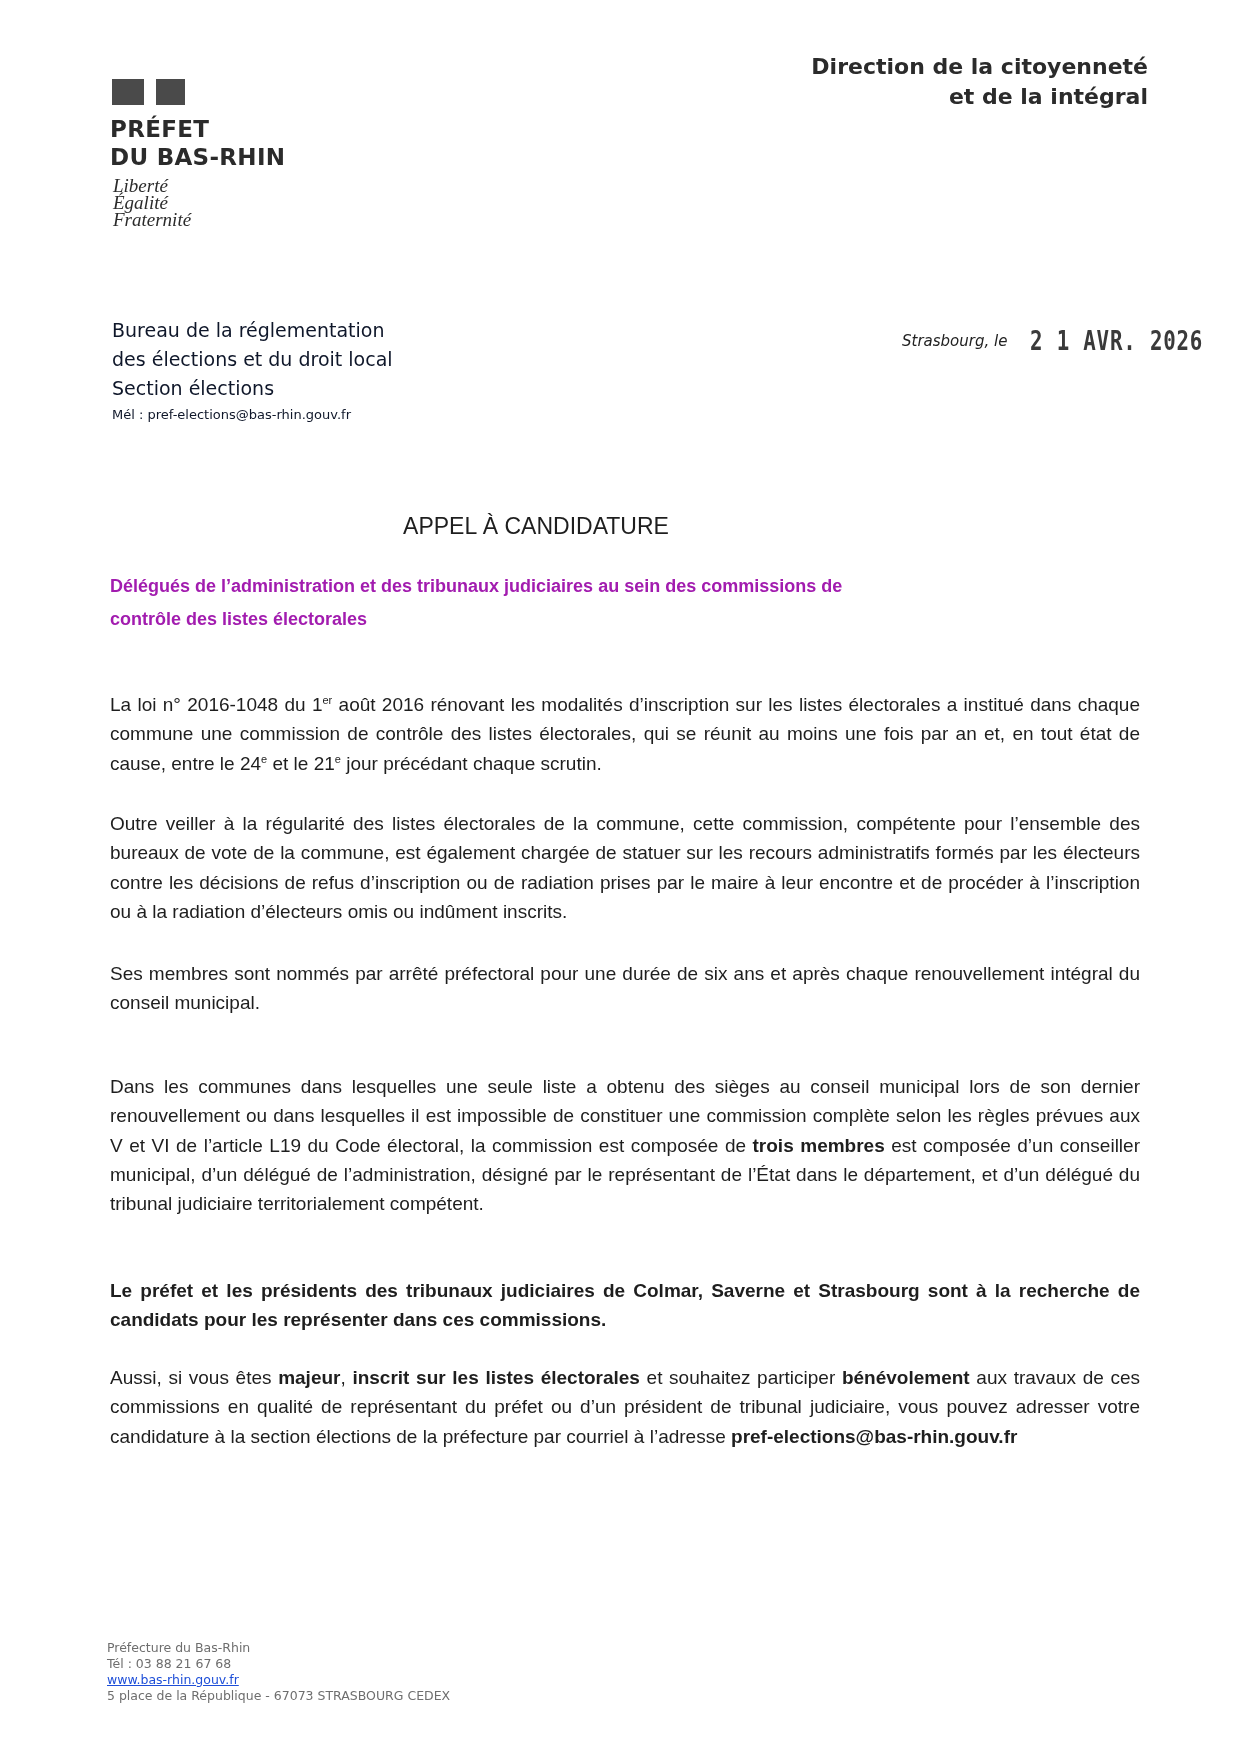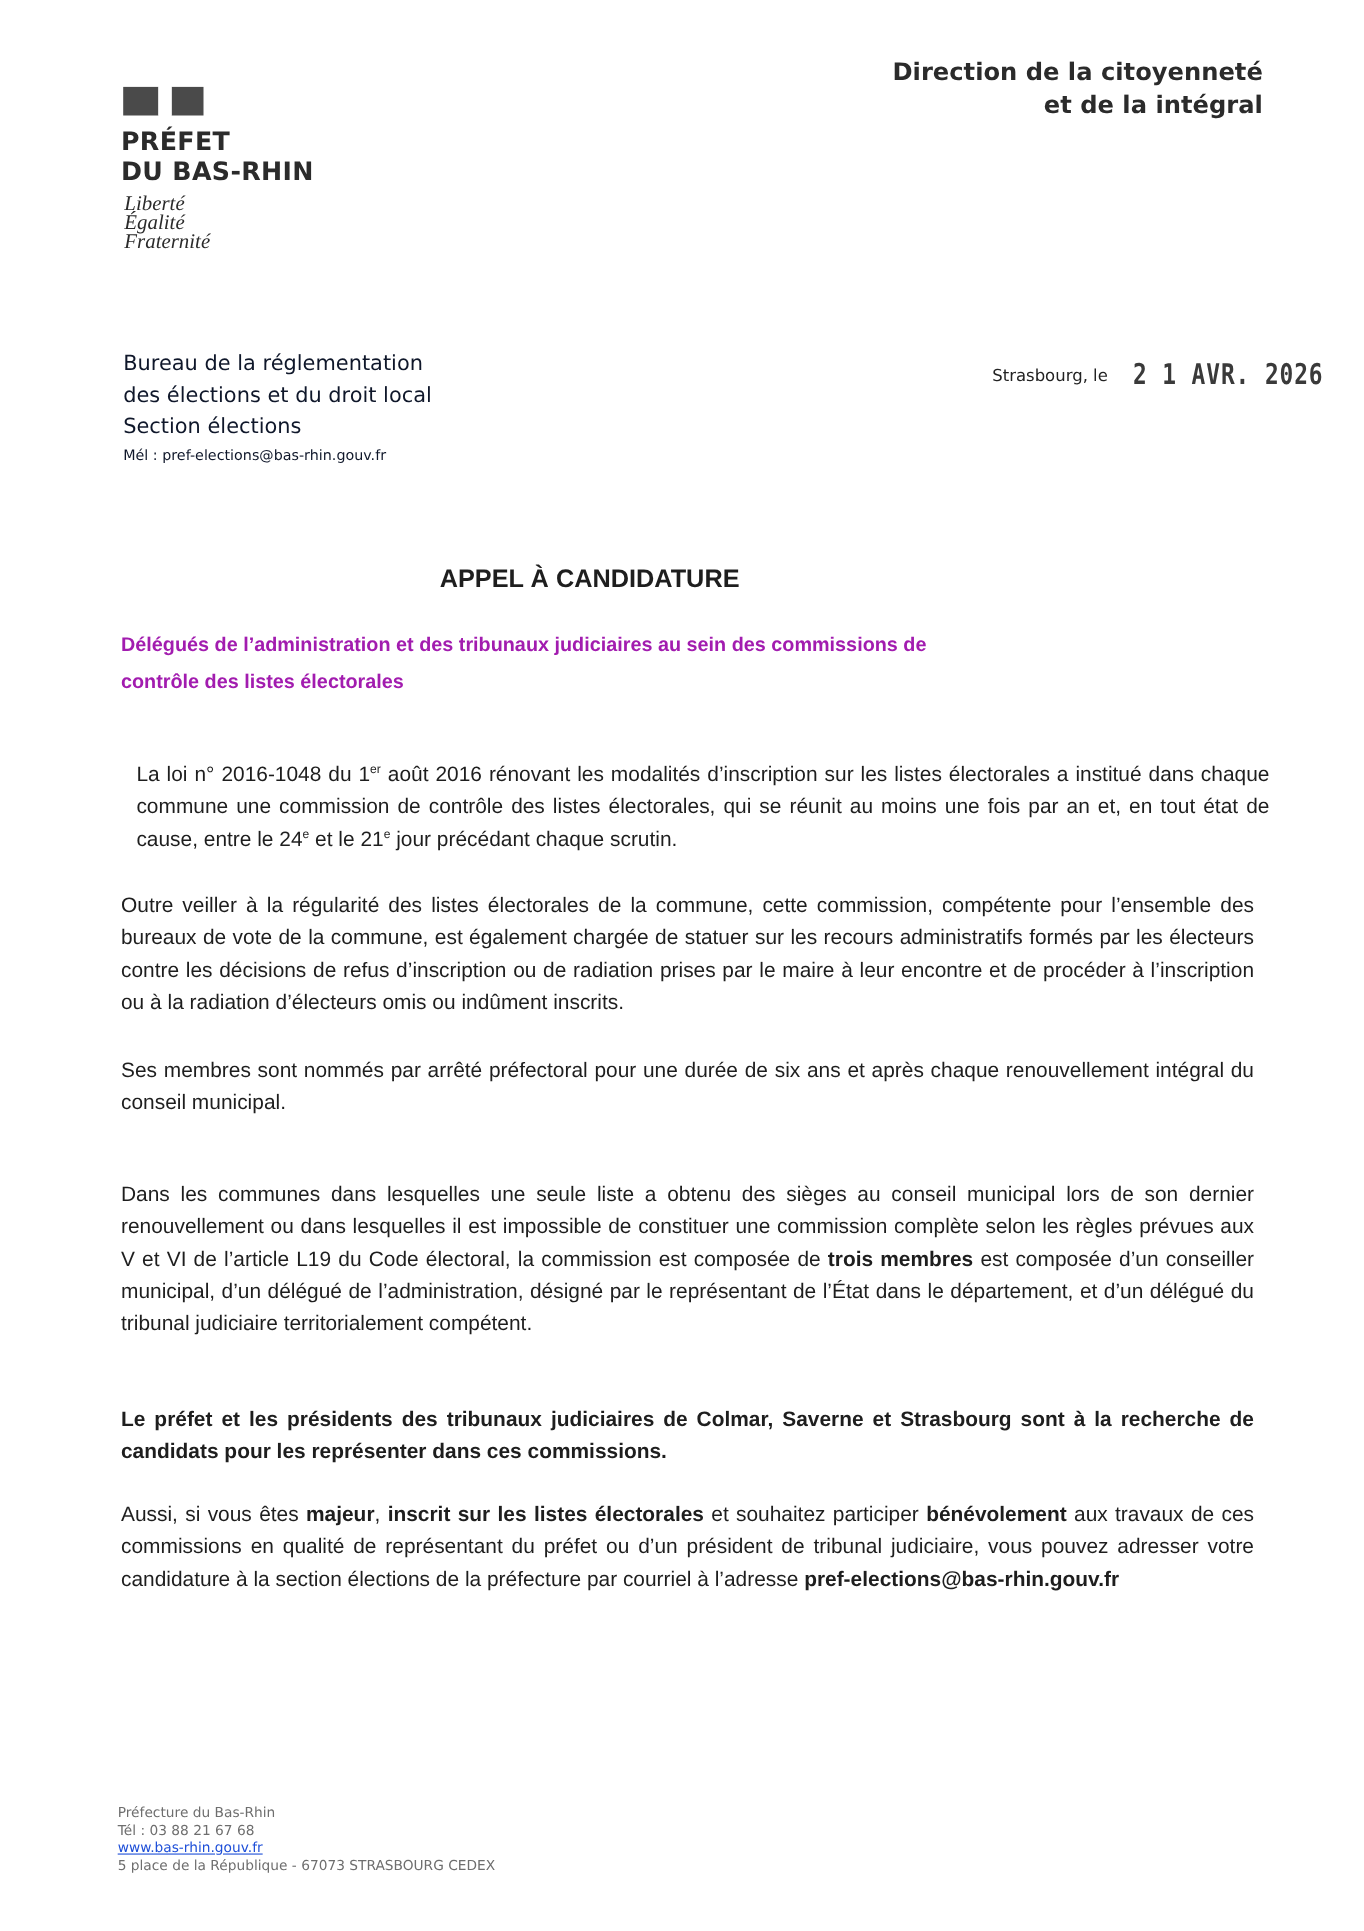--- a/index.html
+++ b/index.html
@@ -13,29 +13,29 @@
   .logo-mark .gap { width: 12px; background: #fff; position: relative; }
   .logo-mark .b2 { width: 29px; }
   .logo-title { left: 110px; top: 115px; font-family: "DejaVu Sans", sans-serif; font-weight: bold; font-size: 23px; line-height: 28px; color: #2b2b2b; letter-spacing: 0.3px; }
   .motto { left: 113px; top: 177px; font-family: "Liberation Serif", serif; font-style: italic; font-size: 19px; line-height: 17px; color: #2b2b2b; }
 
   .direction { right: 92px; top: 52px; text-align: right; font-family: "DejaVu Sans", sans-serif; font-weight: bold; font-size: 22px; line-height: 30px; color: #2b2b2b; }
 
   .bureau { left: 112px; top: 316px; font-family: "DejaVu Sans", sans-serif; font-size: 19px; line-height: 29px; color: #0f172a; }
   .bureau .mel { font-size: 13px; line-height: 24px; }
 
-  .dateline { left: 902px; top: 332px; font-family: "DejaVu Sans", sans-serif; font-size: 15px; color: #222; }
+  .dateline { left: 902px; top: 332px; font-family: "DejaVu Sans", sans-serif; font-size: 15px; color: #222; font-style: italic; }
   .stamp { left: 1030px; top: 326px; font-family: "DejaVu Sans Mono", monospace; font-weight: bold; font-size: 26px; color: #3a3a3a; transform: scaleX(0.8); transform-origin: left center; letter-spacing: 1px; white-space: nowrap; }
 
-  .main-title { left: 0; width: 1072px; top: 513px; text-align: center; font-weight: bold; font-size: 23px; color: #1e1e1e; }
+  .main-title { left: 0; width: 1072px; top: 513px; text-align: center; font-weight: normal; font-size: 23px; color: #1e1e1e; }
   .subtitle { left: 110px; width: 1030px; top: 570px; text-align: left; font-weight: bold; font-size: 18px; line-height: 33px; color: #a21caf; }
 
   .body { left: 110px; width: 1030px; font-family: "Liberation Sans Narrow", "Liberation Sans", sans-serif; font-size: 19px; line-height: 29.3px; text-align: justify; color: #1e1e1e; transform-origin: left top; }
   .body b { font-weight: bold; }
-  .p1 { top: 690px; margin-left: 14px; }
+  .p1 { top: 690px; }
   .p2 { top: 809px; }
   .p3 { top: 959px; }
   .p4 { top: 1072px; }
   .p5 { top: 1276px; font-weight: bold; }
   .p6 { top: 1363px; }
   sup { font-size: 11px; line-height: 0; }
 
   .footer { left: 107px; top: 1640px; font-family: "DejaVu Sans", sans-serif; font-size: 12.5px; line-height: 16px; color: #6e6e6e; }
   .footer .link { text-decoration: underline; color: #1d4ed8; }
 </style>

